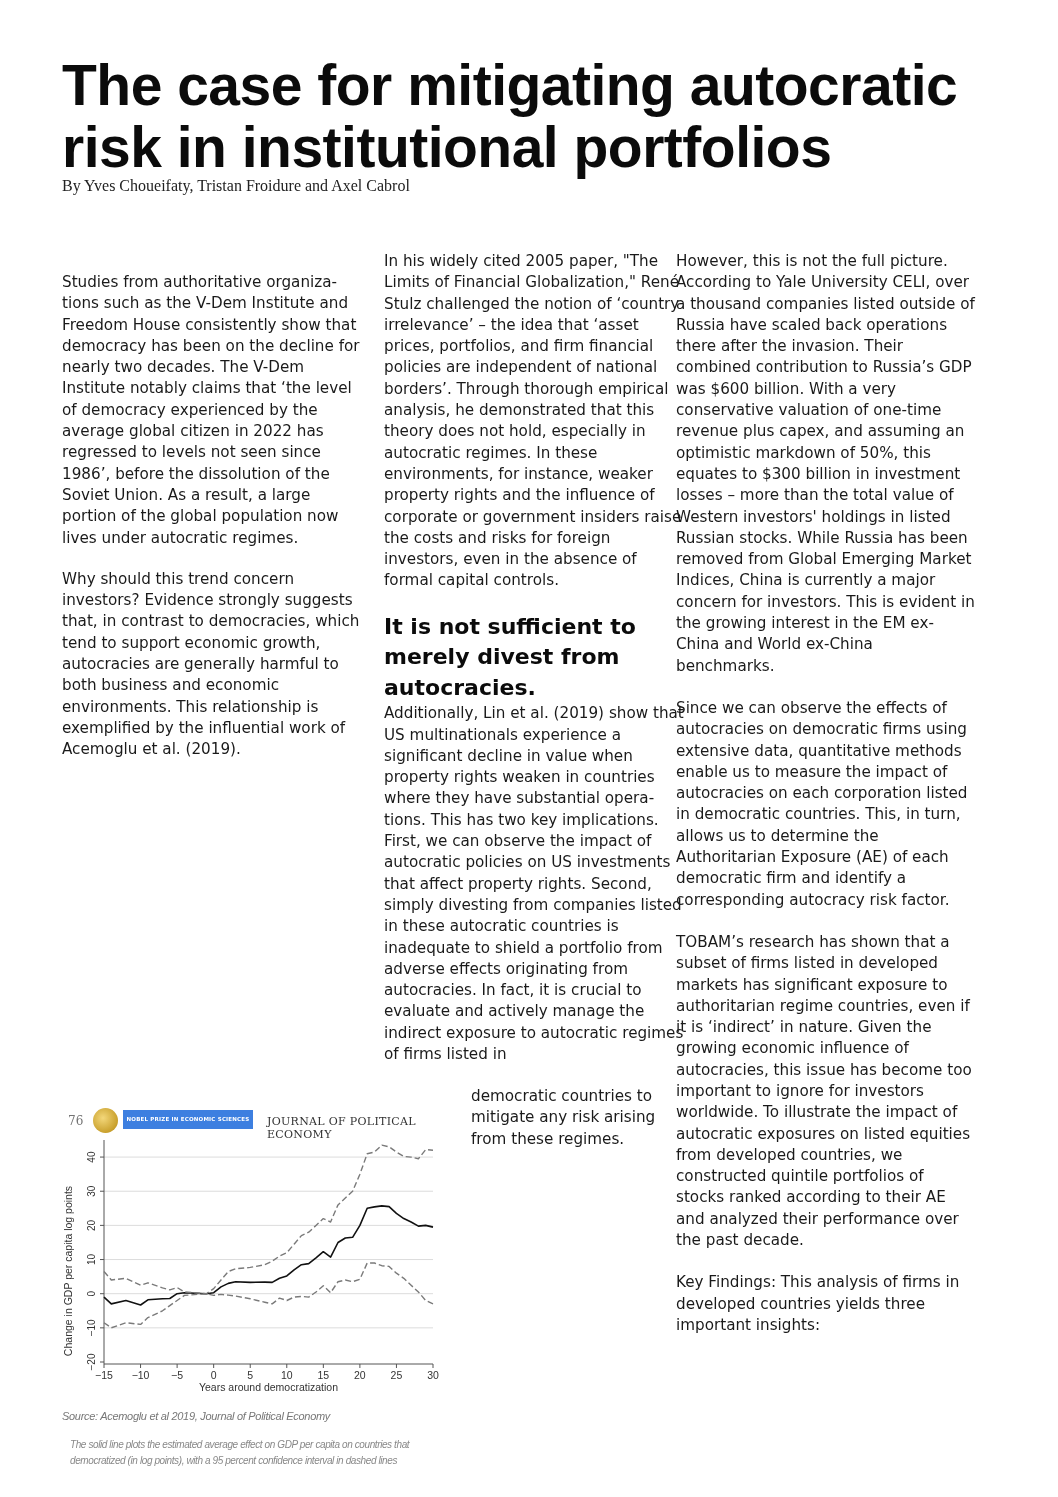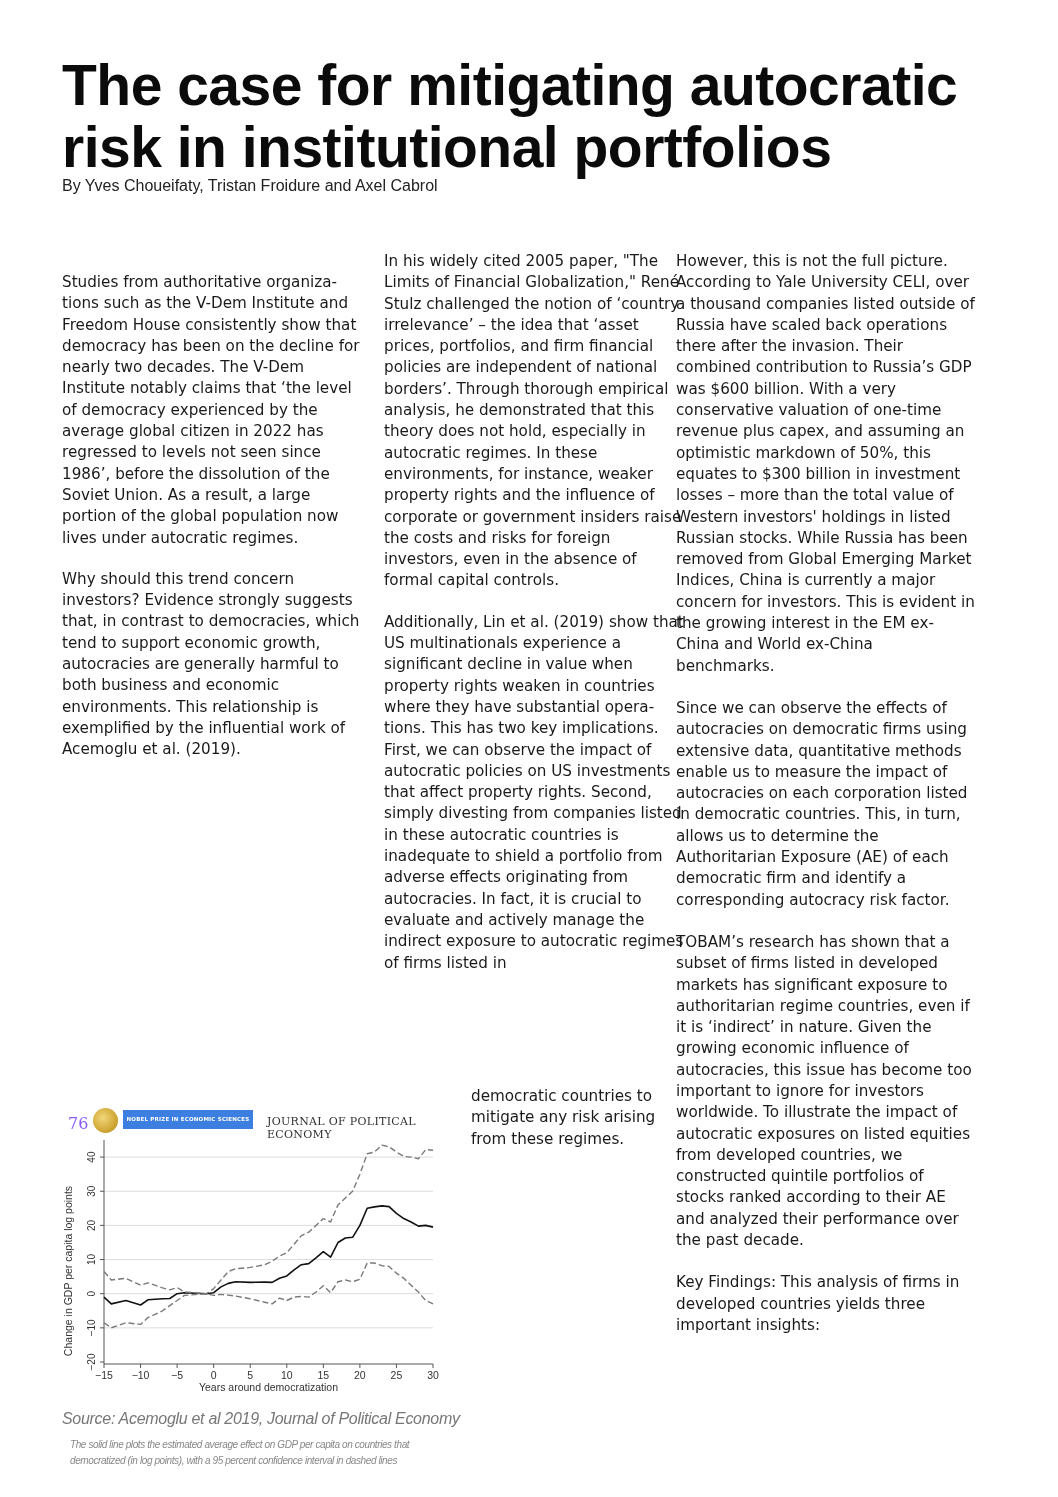--- a/index.html
+++ b/index.html
@@ -1,52 +1,53 @@
 <!DOCTYPE html>
 <html><head>
 <meta charset="utf-8">
 <style>
   html,body{margin:0;padding:0;background:#fff;}
   body{width:1058px;height:1497px;position:relative;overflow:hidden;color:#161616;font-family:"DejaVu Sans","Liberation Sans",sans-serif;}
   .title{position:absolute;left:62px;top:54px;width:960px;font-family:"Liberation Sans",sans-serif;font-weight:bold;font-size:57px;line-height:62px;letter-spacing:-0.5px;color:#0b0b0b;margin:0;}
-  .byline{position:absolute;left:62px;top:177px;font-family:Liberation Sans, sans-serif;font-size:16px;color:#222;}
+  .byline{position:absolute;left:62px;top:177px;font-family:Liberation Serif, serif;font-size:16px;color:#222;}
   .col{position:absolute;font-size:15.2px;line-height:21.3px;color:#1a1a1a;}
   .col p{margin:0;}
   .gap{height:21px;}
   .h2{font-weight:bold;font-size:22px;line-height:30.5px;color:#0b0b0b;margin:0;}
   #col1{left:62px;top:251px;width:300px;}
   #col2{left:384px;top:251px;width:300px;}
   #col2b{left:471px;top:1086px;width:215px;}
   #col3{left:676px;top:251px;width:300px;}
   .figure{position:absolute;left:60px;top:1108px;width:380px;height:290px;}
   .fig-top{position:absolute;left:0;top:0;width:380px;height:26px;}
-  .pagenum{position:absolute;left:8px;top:6px;font-family:"DejaVu Serif",serif;font-size:16px;color:#8b5cf6;}
+  .pagenum{position:absolute;left:8px;top:6px;font-family:"DejaVu Serif",serif;font-size:12px;color:#737373;}
   .medal{position:absolute;left:33px;top:0;width:25px;height:25px;border-radius:50%;background:radial-gradient(circle at 40% 40%,#f3d77a,#c9a02c 70%,#a07d18);}
   .badge{position:absolute;left:63px;top:2px;width:130px;height:19px;background:#3d7fe0;color:#fff;font-size:5.5px;font-weight:bold;line-height:19px;text-align:center;letter-spacing:0.2px;}
   .journal{position:absolute;left:207px;top:7px;font-family:"DejaVu Serif",serif;font-size:11px;color:#333;letter-spacing:0.3px;}
-  .caption-src{position:absolute;left:62px;top:1410px;font-family:"Liberation Sans",sans-serif;font-style:italic;font-size:16px;color:#777;letter-spacing:-0.3px;}
+  .caption-src{position:absolute;left:62px;top:1410px;font-family:"Liberation Sans",sans-serif;font-style:italic;font-size:11px;color:#777;letter-spacing:-0.3px;}
   .caption{position:absolute;left:70px;top:1437px;width:350px;font-family:"Liberation Sans",sans-serif;font-style:italic;font-size:10px;line-height:15.5px;color:#888;letter-spacing:-0.4px;}
   svg text{font-family:"Liberation Sans",sans-serif;}
 </style>
 </head>
 <body>
 
 <h1 class="title">The case for mitigating autocratic risk in institutional portfolios</h1>
 <div class="byline">By Yves Choueifaty, Tristan Froidure and Axel Cabrol</div>
 
 <div class="col" id="col1">
   <div class="gap"></div>
   <p>Studies from authoritative organiza­tions such as the V-Dem Institute and Freedom House consistently show that democracy has been on the decline for nearly two decades. The V-Dem Institute notably claims that ‘the level of democracy expe­rienced by the average global citizen in 2022 has regressed to levels not seen since 1986’, before the dissolution of the Soviet Union. As a result, a large portion of the global population now lives under autocratic regimes.</p>
   <div style="height:20px"></div>
   <p>Why should this trend concern investors? Evidence strongly suggests that, in contrast to demo­cracies, which tend to support economic growth, autocracies are generally harmful to both business and economic environments. This relationship is exemplified by the influential work of Acemoglu et al. (2019).</p>
 </div>
 
 <div class="col" id="col2">
   <p>In his widely cited 2005 paper, "The Limits of Financial Globalization," René Stulz challenged the notion of ‘country irrelevance’ – the idea that ‘asset prices, portfolios, and firm financial policies are independent of national borders’. Through thorough empirical analysis, he demonstrated that this theory does not hold, especially in autocratic regimes. In these environments, for instance, weaker property rights and the influence of corporate or government insiders raise the costs and risks for foreign investors, even in the absence of formal capital controls.</p>
   <div style="height:20px"></div>
+  <h2 class="h2">It is not sufficient to merely divest from autocracies.</h2>
   <p>Additionally, Lin et al. (2019) show that US multinationals experience a significant decline in value when property rights weaken in countries where they have substantial opera­tions. This has two key implications. First, we can observe the impact of autocratic policies on US invest­ments that affect property rights. Second, simply divesting from companies listed in these autocratic countries is inadequate to shield a portfolio from adverse effects originating from autocracies. In fact, it is crucial to evaluate and actively manage the indirect exposure to autocratic regimes of firms listed in</p>
 </div>
 
 <div class="col" id="col2b">
   <p>democratic countries to mitigate any risk arising from these regimes.</p>
   <div class="gap"></div>
 </div>
 
 <div class="col" id="col3">
   <p>However, this is not the full picture. According to Yale University CELI, over a thousand companies listed outside of Russia have scaled back operations there after the invasion. Their combined contribution to Russia’s GDP was $600 billion. With a very conservative valuation of one-time revenue plus capex, and assuming an optimistic markdown of 50%, this equates to $300 billion in investment losses – more than the total value of Western investors' holdings in listed Russian stocks. While Russia has been removed from Global Emerging Market Indices, China is currently a major concern for investors. This is evident in the growing interest in the EM ex-China and World ex-China benchmarks.</p>

